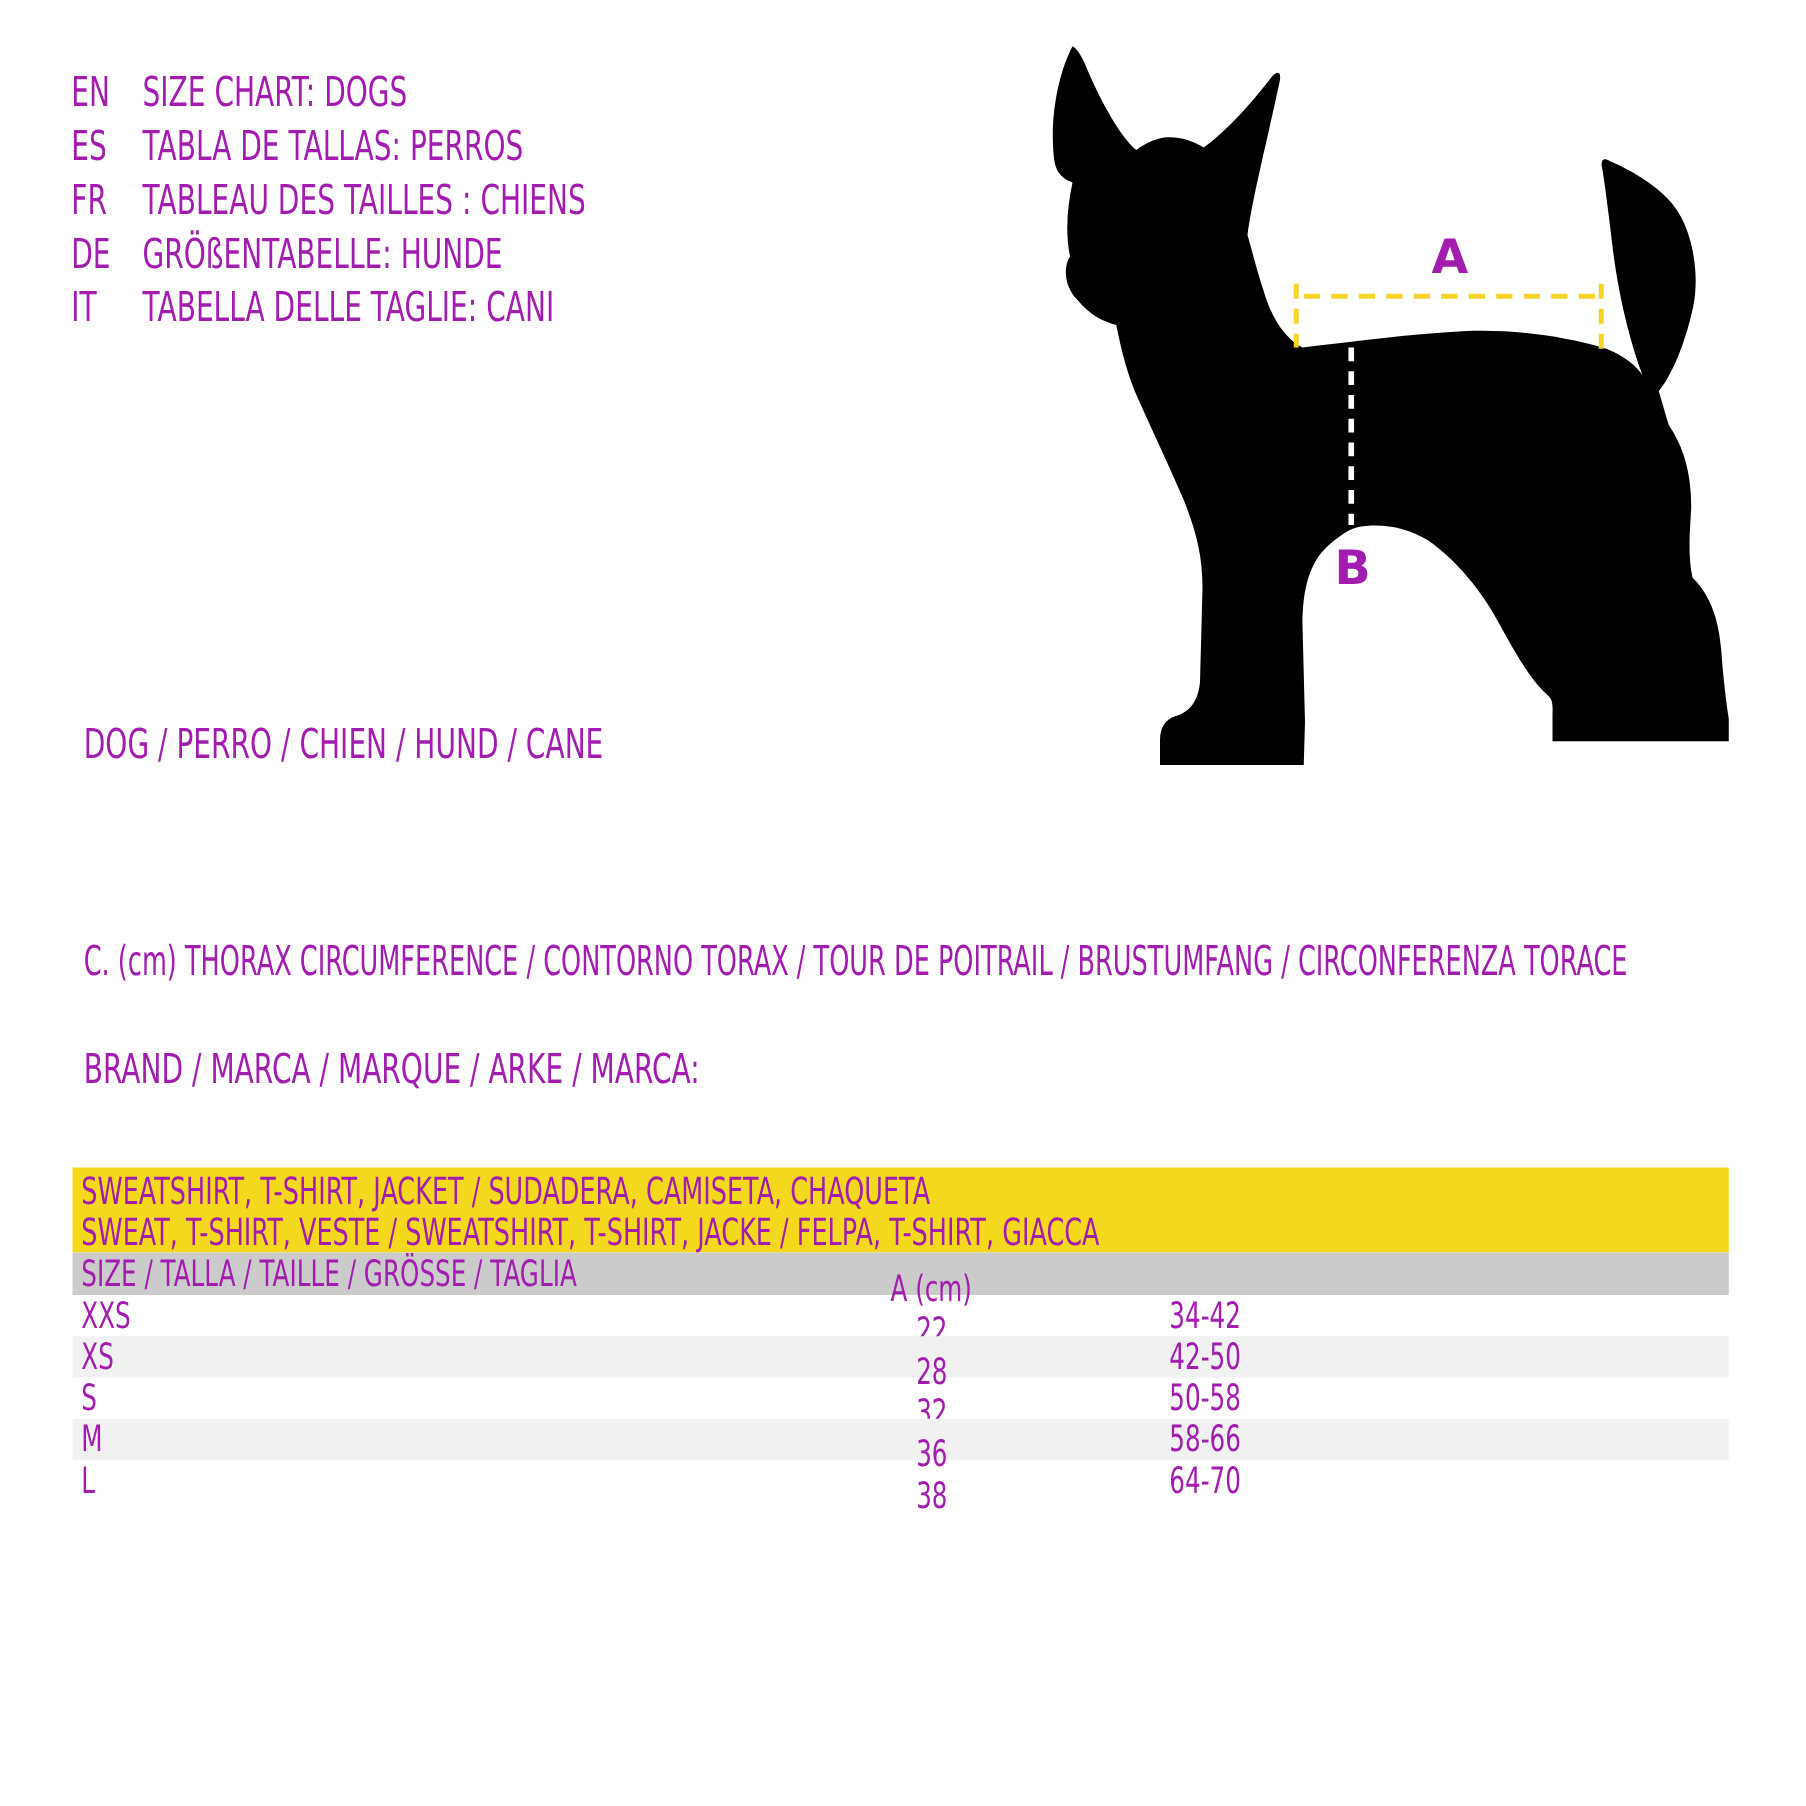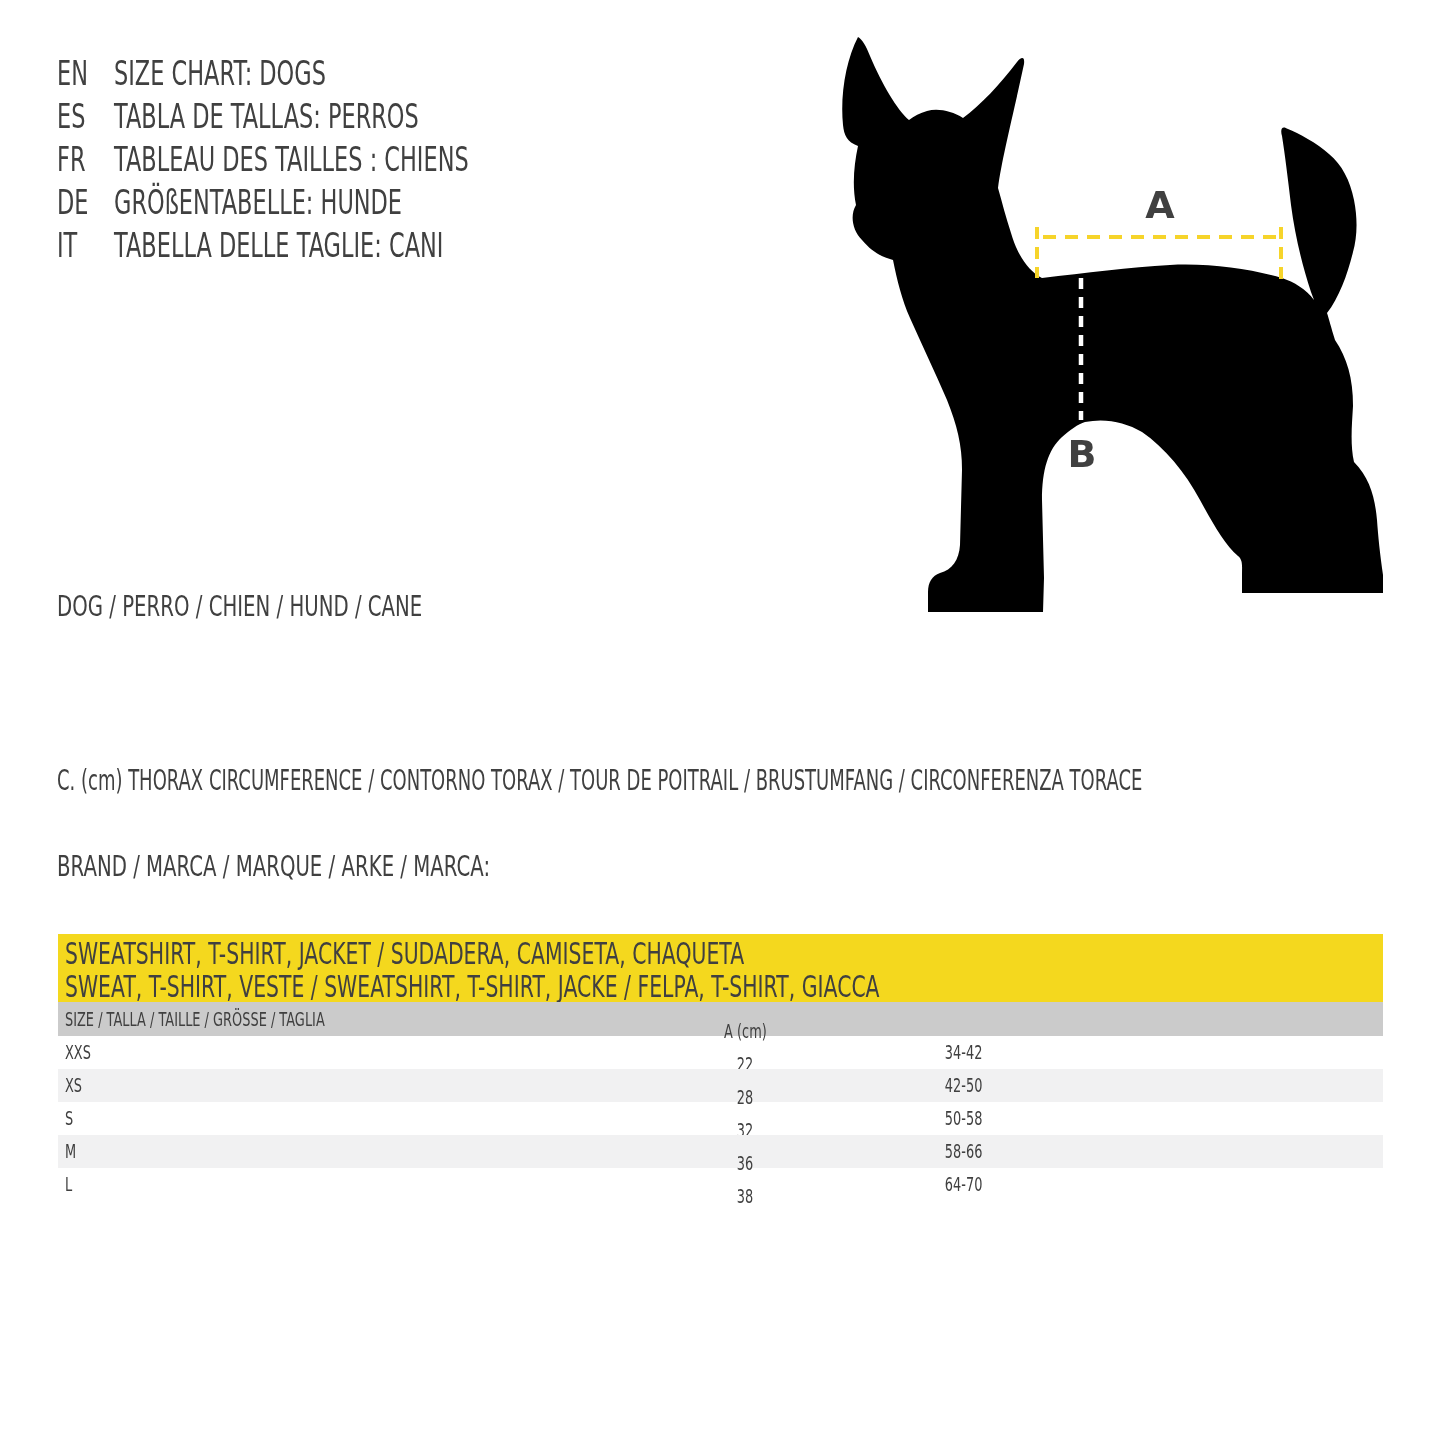--- a/index.html
+++ b/index.html
@@ -1,41 +1,41 @@
 <!DOCTYPE html>
 <html><head>
 <meta charset="utf-8">
 <style>
   html,body{margin:0;padding:0;background:#fff;}
   #canvas{
     position:relative;width:1445px;height:1445px;background:#ffffff;
     font-family:"DejaVu Sans","Liberation Sans",sans-serif;
-    color:#404040;overflow:hidden;
+    color:#a21caf;overflow:hidden;
   }
   .cond{transform:scaleX(0.68);transform-origin:0 50%;display:inline-block;white-space:nowrap;}
   .cond-x{transform:scaleX(0.62);transform-origin:0 50%;display:inline-block;white-space:nowrap;}
   .cond-c{transform:scaleX(0.68);transform-origin:50% 50%;display:inline-block;white-space:nowrap;}
 
   
   .lang-row{position:absolute;left:57px;height:38px;line-height:38px;font-size:33px;white-space:nowrap;}
   .lang-code{display:inline-block;width:57px;vertical-align:top;}
   .lang-label{display:inline-block;vertical-align:top;}
 
   
-  .textline{position:absolute;left:57px;height:38px;line-height:38px;font-size:29px;white-space:nowrap;margin-top:11px;}
+  .textline{position:absolute;left:67px;height:38px;line-height:38px;font-size:33px;white-space:nowrap;}
 
   
   #dog-figure{position:absolute;left:830px;top:30px;width:590px;height:600px;}
   .marker-label{position:absolute;width:56px;text-align:center;font-size:38px;font-weight:bold;line-height:40px;}
 
   
   #size-table{position:absolute;left:58px;top:934px;width:1325px;}
   #table-yellow{position:relative;width:100%;height:68px;background:#F4D81E;padding-top:3px;box-sizing:border-box;}
   .yellow-line{height:33px;line-height:33px;font-size:30px;font-weight:normal;padding-left:7px;white-space:nowrap;}
-  .trow{position:relative;width:100%;height:33px;line-height:33px;font-size:19px;}
+  .trow{position:relative;width:100%;height:33px;line-height:33px;font-size:29px;}
   #table-subheader{height:34px;line-height:34px;background:#CBCBCB;}
   .row-stripe{background:#F1F1F2;}
   .cell-size{position:absolute;left:7px;top:0;}
   .cell-a{position:absolute;left:562px;width:250px;top:12px;text-align:center;}
   .cell-b{position:absolute;left:781px;width:250px;top:0;text-align:center;}
 </style>
 </head>
 <body>
 
 <div id="canvas">

